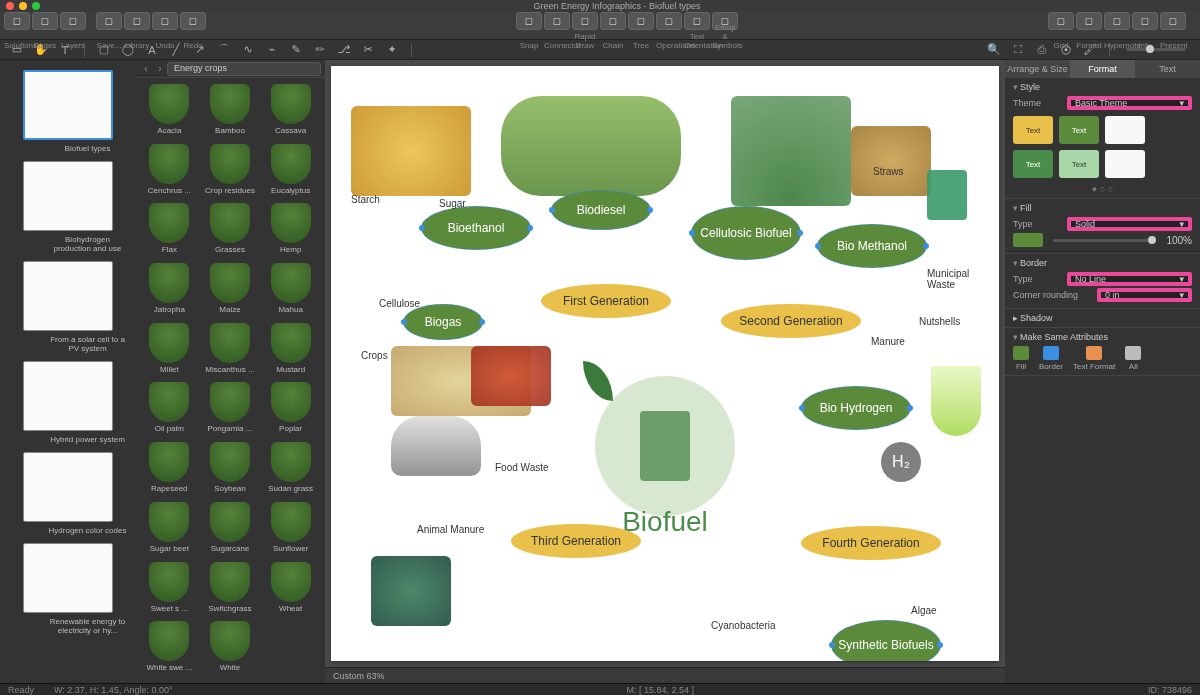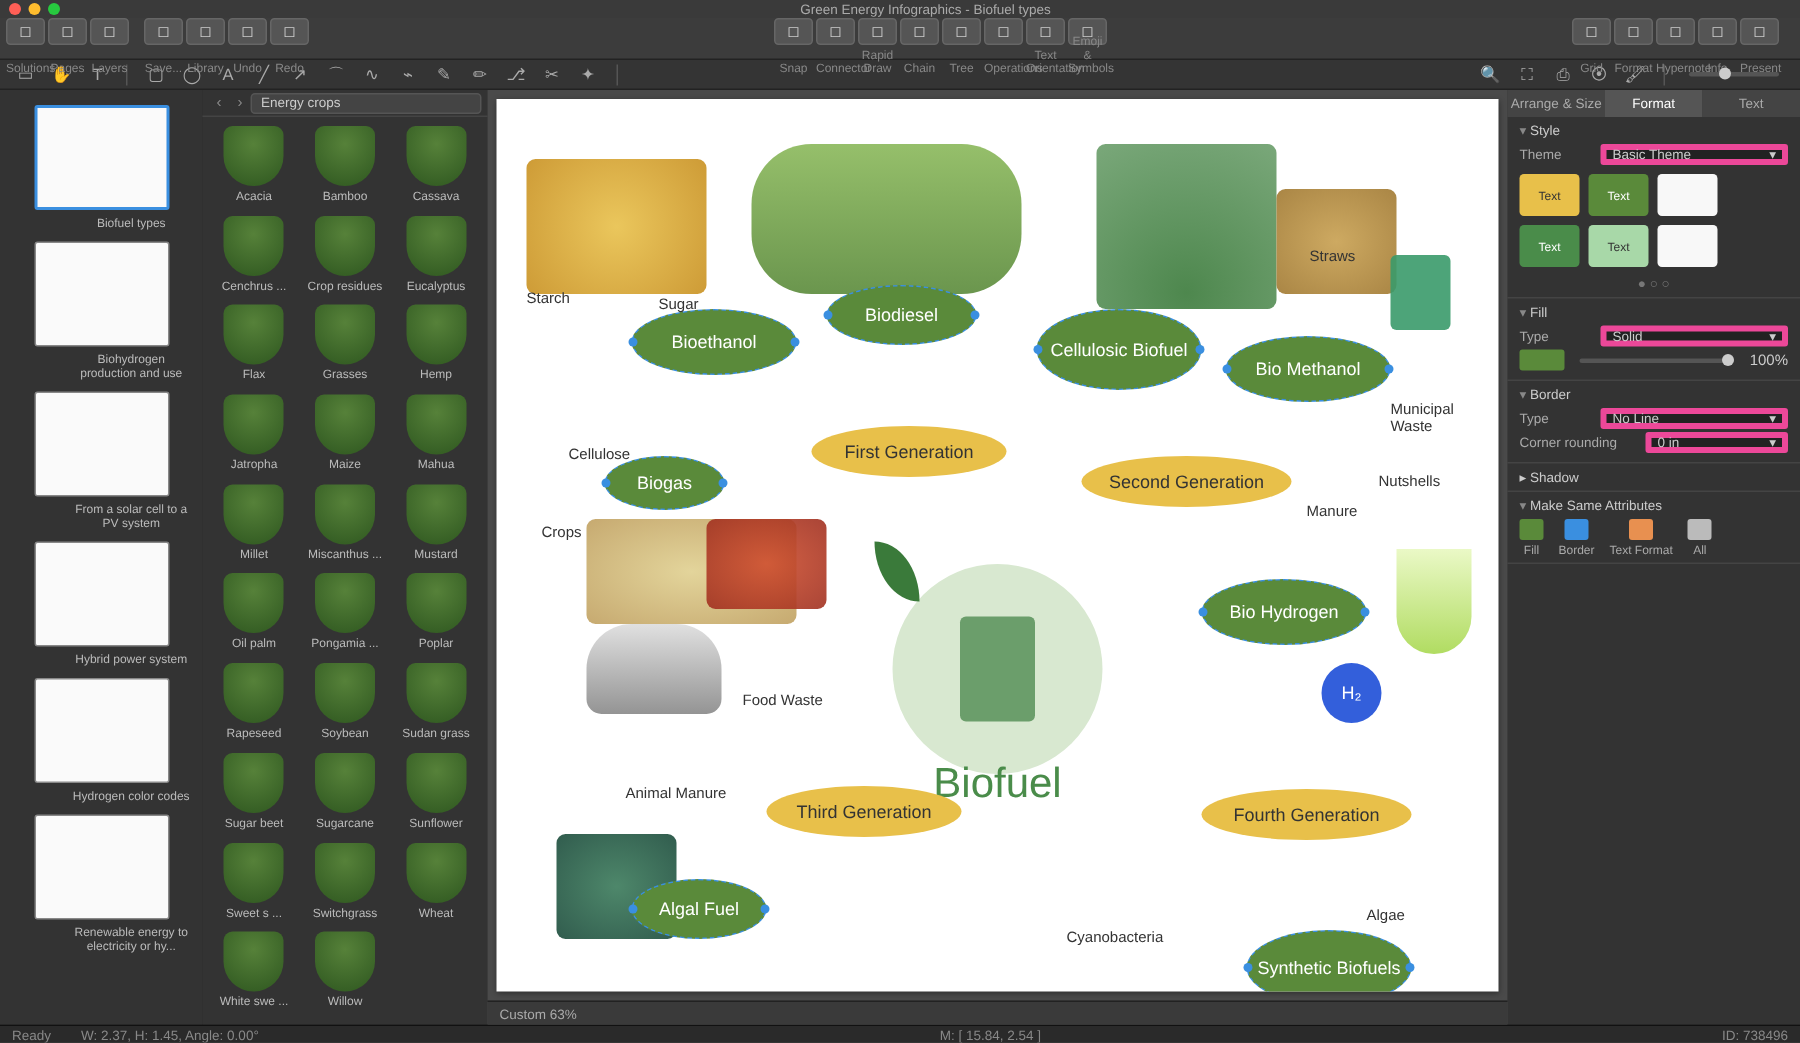--- a/index.html
+++ b/index.html
@@ -349,21 +349,21 @@
         <div class="shape-cell">
           <div class="shape-img"></div>
           <div class="shape-name">Wheat</div>
         </div>
         <div class="shape-cell">
           <div class="shape-img"></div>
           <div class="shape-name">White swe ...</div>
         </div>
         <div class="shape-cell">
           <div class="shape-img"></div>
-          <div class="shape-name">Willow</div>
+          <div class="shape-name">White</div>
         </div>
       </div>
   </div>
 
   <div class="canvas-wrap">
     <div class="canvas" id="canvas">
 
       <div class="pump">
         <div class="pump-leaf"></div>
           <div class="pump-inner"></div>
@@ -372,29 +372,28 @@
 
       <div class="deco" style="left:20px; top:40px; width:120px; height:90px; background:radial-gradient(circle,#e8c04a,#c89020);"></div>
       <div class="deco" style="left:170px; top:30px; width:180px; height:100px; background:linear-gradient(#8ab85a,#5a8a3a); border-radius:40px;"></div>
       <div class="deco" style="left:400px; top:30px; width:120px; height:110px; background:radial-gradient(circle at 50% 90%,#3a7a3a,#6b9e6b);"></div>
       <div class="deco" style="left:520px; top:60px; width:80px; height:70px; background:radial-gradient(#c8a050,#a07830);"></div>
       <div class="deco" style="left:596px; top:104px; width:40px; height:50px; background:#3a9a6a; border-radius:4px;"></div>
       <div class="deco" style="left:60px; top:280px; width:140px; height:70px; background:radial-gradient(#e0d090,#c0a060);"></div>
       <div class="deco" style="left:140px; top:280px; width:80px; height:60px; background:radial-gradient(#d05030,#a03020);"></div>
       <div class="deco" style="left:60px; top:350px; width:90px; height:60px; background:linear-gradient(#ddd,#888); border-radius:30px 30px 10px 10px;"></div>
       <div class="deco" style="left:600px; top:300px; width:50px; height:70px; background:linear-gradient(#e8f8c0,#a8d850); border-radius:0 0 30px 30px;"></div>
-      <div class="deco" style="left:550px; top:376px; width:40px; height:40px; background:#1d4ed8; border-radius:50%; color:#fff; display:flex;align-items:center;justify-content:center;font-size:12px;">H₂</div>
+      <div class="deco" style="left:550px; top:376px; width:40px; height:40px; background:#737373; border-radius:50%; color:#fff; display:flex;align-items:center;justify-content:center;font-size:16px;">H₂</div>
       <div class="deco" style="left:40px; top:490px; width:80px; height:70px; background:radial-gradient(#3a7a5a,#1a4a3a);"></div>
     <div class="oval g sel-handles" style="left: 90px; top: 140px; width: 110px; height: 44px;">Bioethanol</div>
         <div class="oval g sel-handles" style="left: 220px; top: 124px; width: 100px; height: 40px;">Biodiesel</div>
         <div class="oval g sel-handles" style="left: 360px; top: 140px; width: 110px; height: 54px;">Cellulosic Biofuel</div>
         <div class="oval g sel-handles" style="left: 486px; top: 158px; width: 110px; height: 44px;">Bio Methanol</div>
         <div class="oval g sel-handles" style="left: 72px; top: 238px; width: 80px; height: 36px;">Biogas</div>
         <div class="oval g sel-handles" style="left: 470px; top: 320px; width: 110px; height: 44px;">Bio Hydrogen</div>
-        <div class="oval g sel-handles" style="left: 90px; top: 520px; width: 90px; height: 40px;">Algal Fuel</div>
         <div class="oval g sel-handles" style="left: 500px; top: 554px; width: 110px; height: 50px;">Synthetic Biofuels</div>
         <div class="oval y" style="left: 210px; top: 218px; width: 130px; height: 34px;">First Generation</div>
         <div class="oval y" style="left: 390px; top: 238px; width: 140px; height: 34px;">Second Generation</div>
         <div class="oval y" style="left: 180px; top: 458px; width: 130px; height: 34px;">Third Generation</div>
         <div class="oval y" style="left: 470px; top: 460px; width: 140px; height: 34px;">Fourth Generation</div>
         <div class="canvas-label" style="left: 20px; top: 84px;">Starch</div>
         <div class="canvas-label" style="left: 108px; top: 88px;">Sugar</div>
         <div class="canvas-label" style="left: 48px; top: 188px;">Cellulose</div>
         <div class="canvas-label" style="left: 30px; top: 240px;">Crops</div>
         <div class="canvas-label" style="left: 164px; top: 352px;">Food Waste</div>

